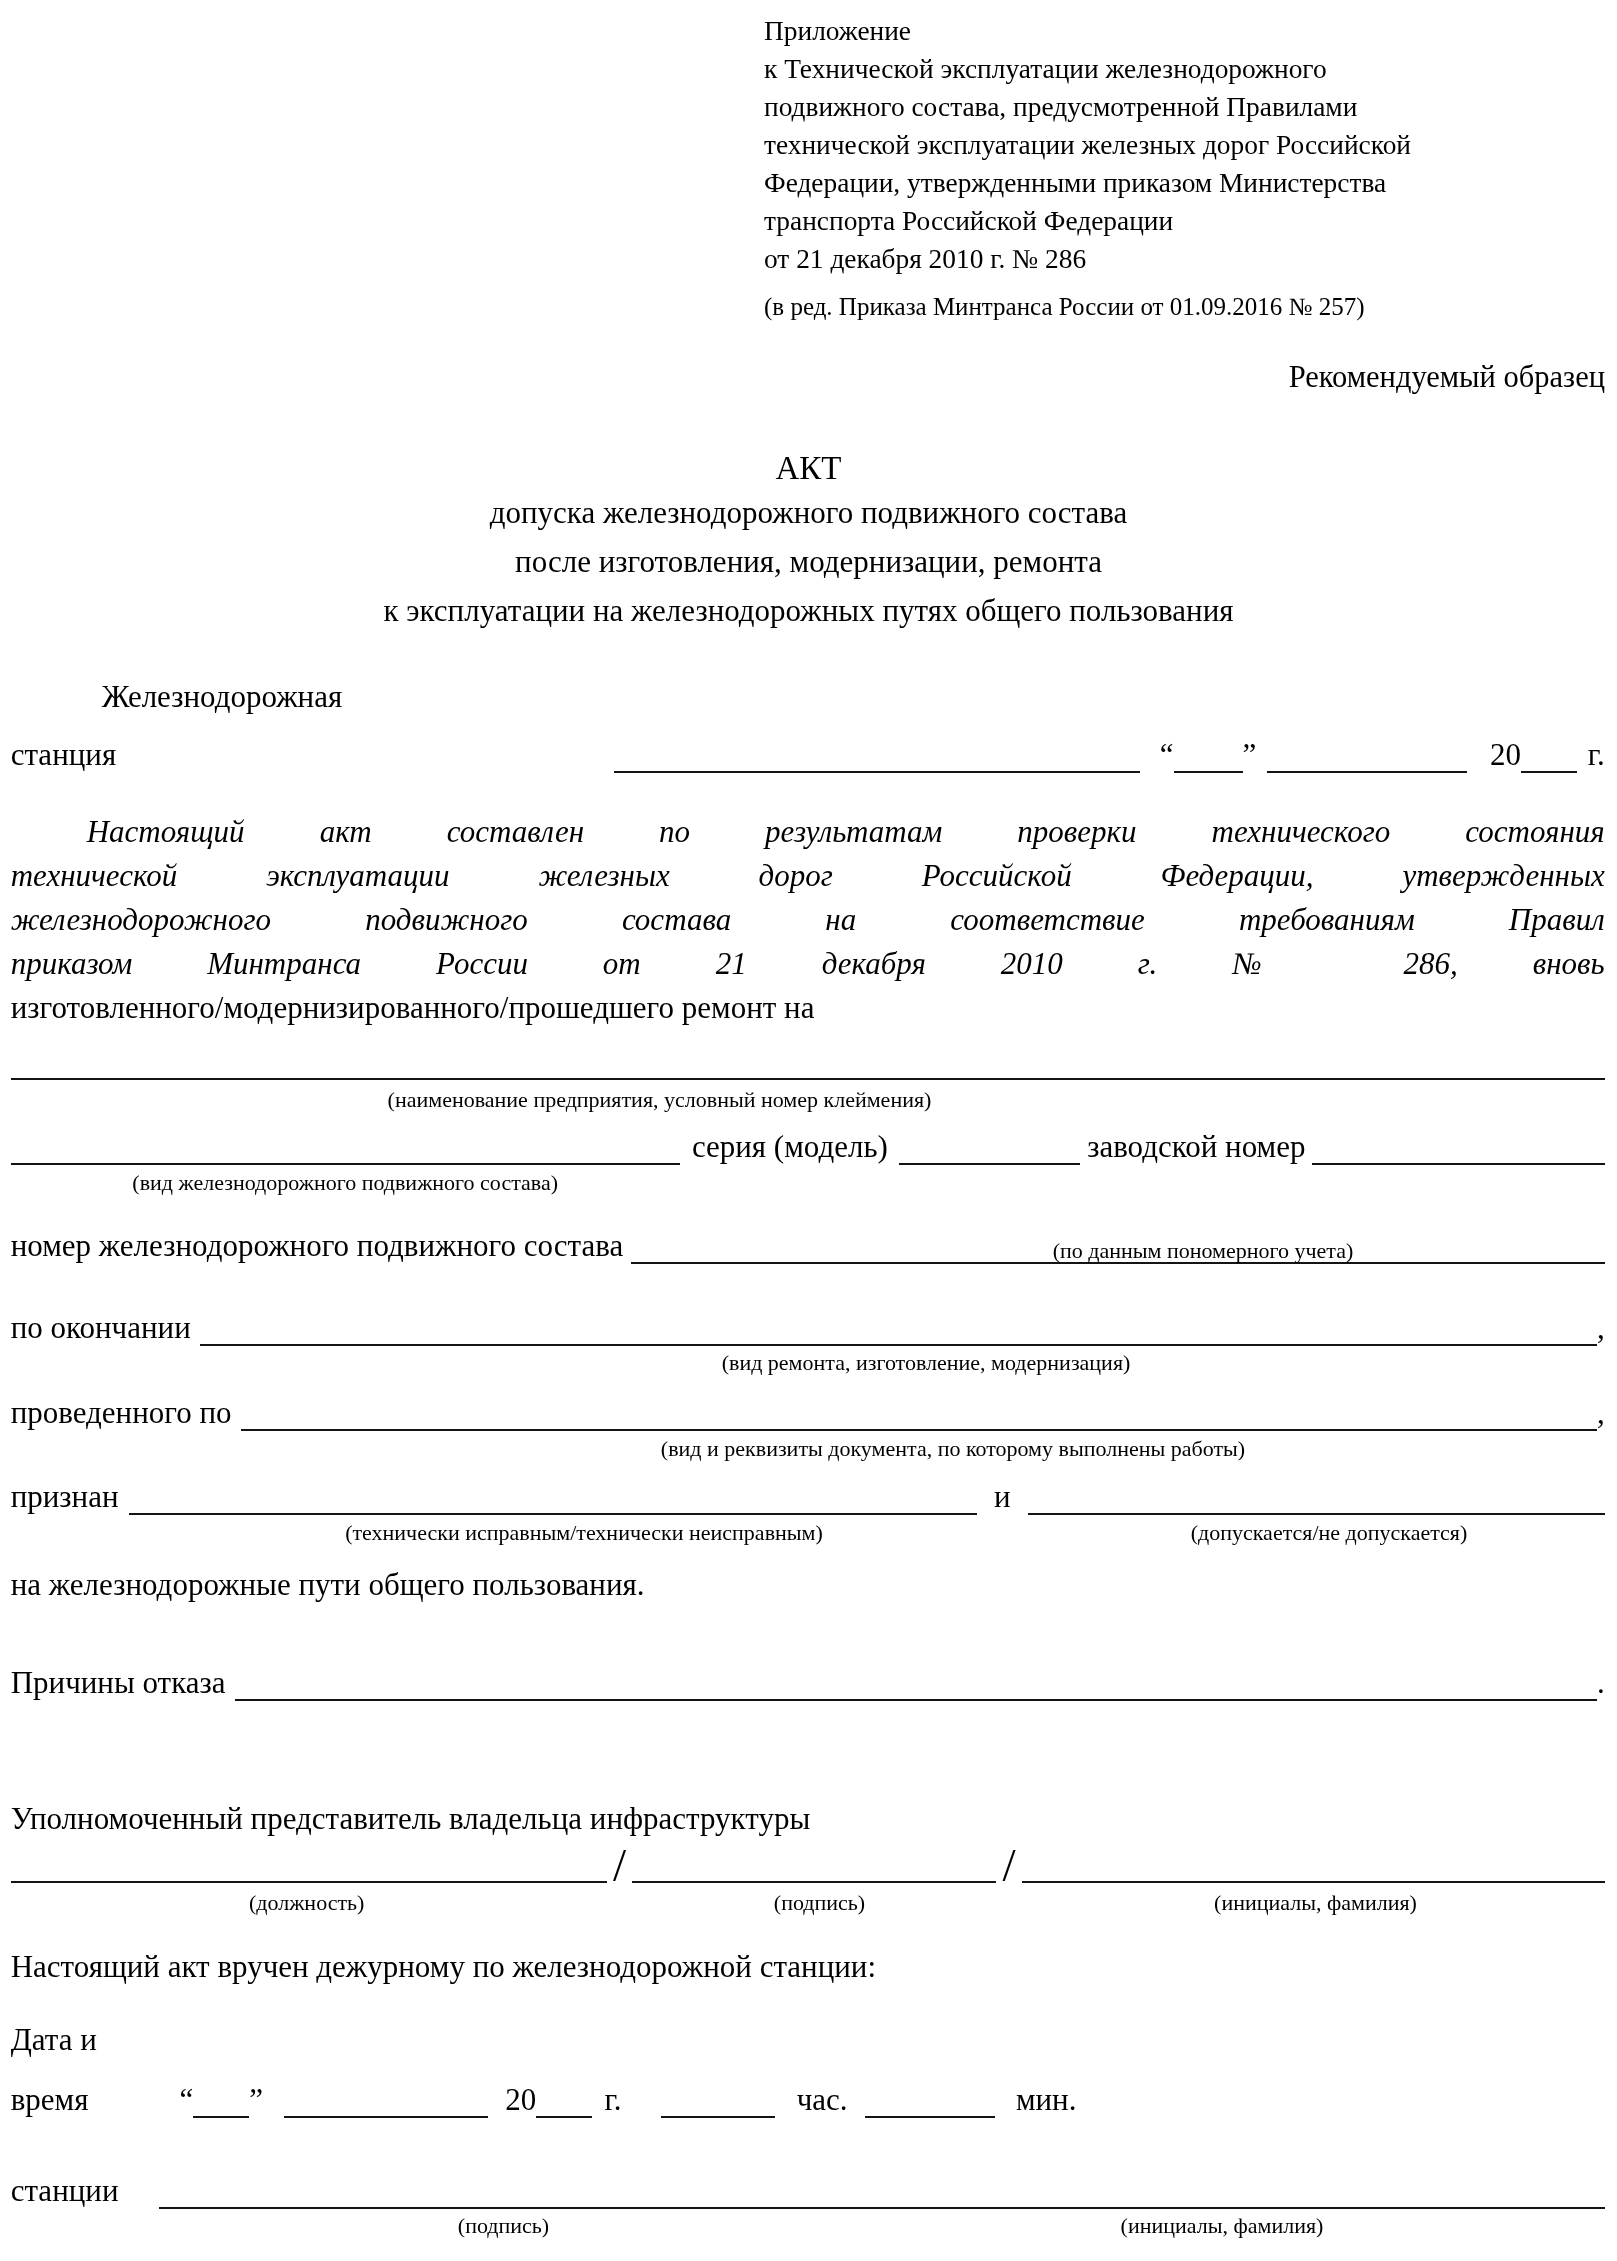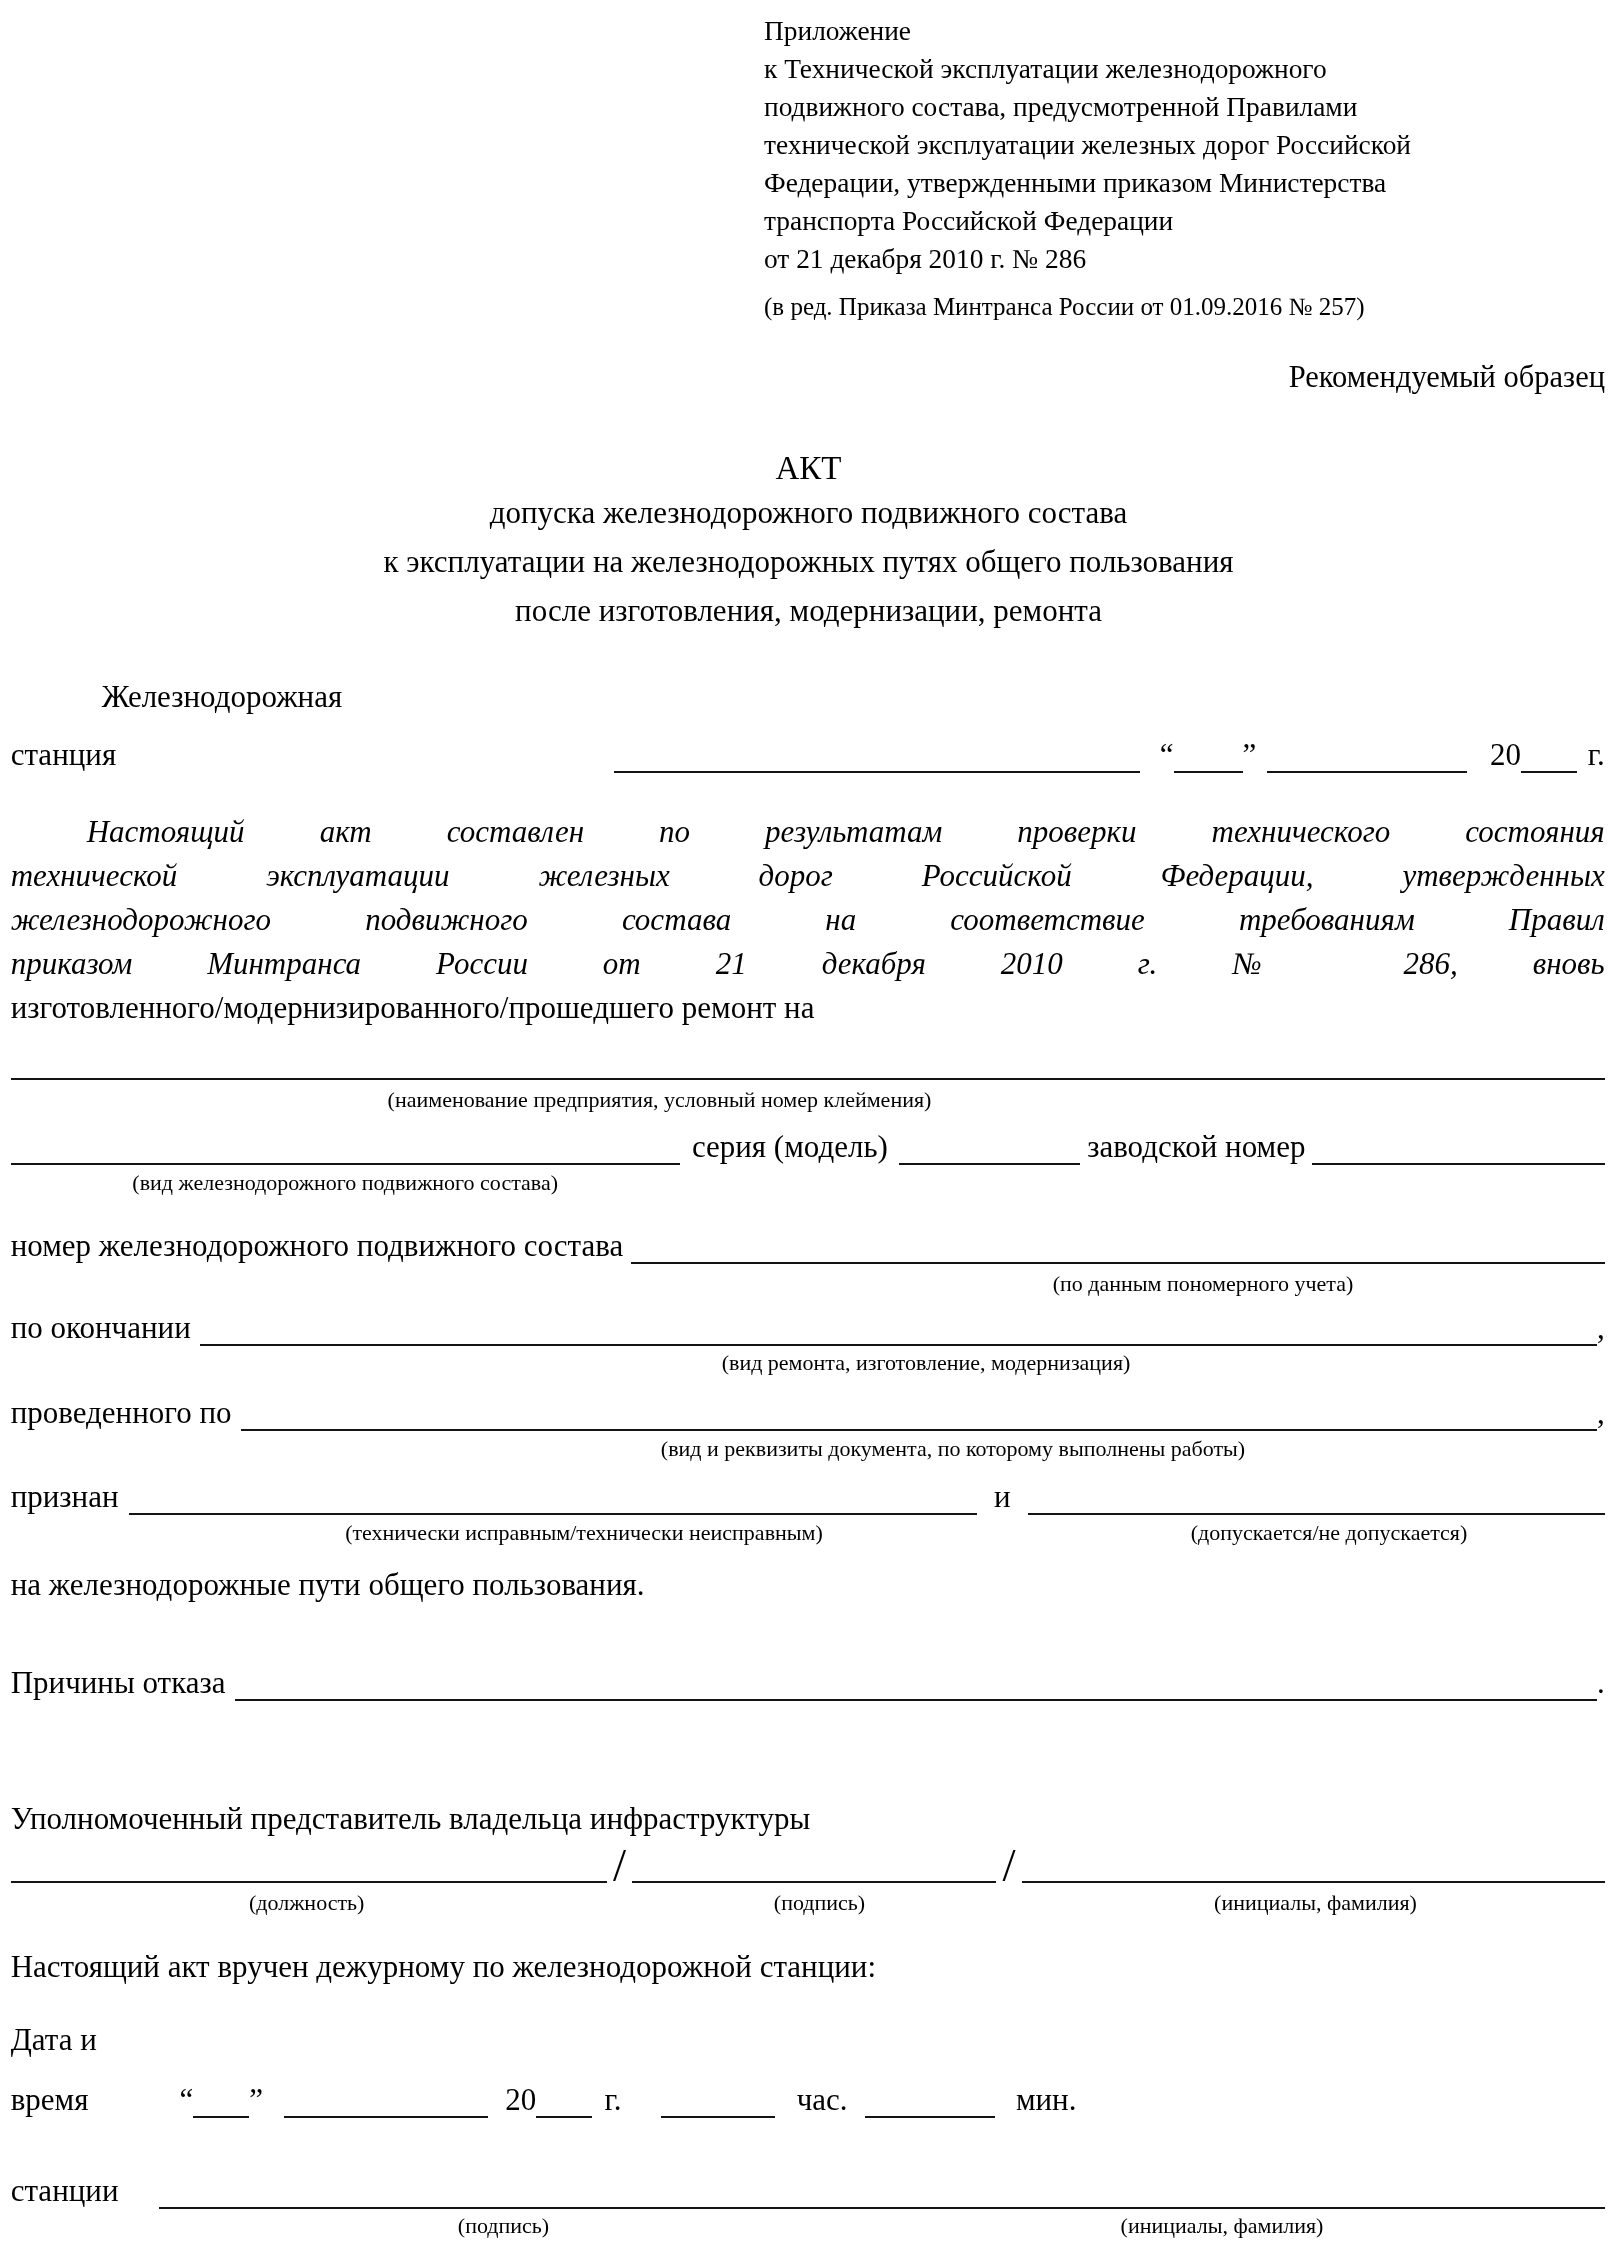--- a/index.html
+++ b/index.html
@@ -35,22 +35,22 @@
     <div>от 21 декабря 2010 г. № 286</div>
   </div>
 
   <div class="line" style="left:764px; top:293px; width:841px; font-size:25px;">(в ред. Приказа Минтранса России от 01.09.2016 № 257)</div>
 
   <div class="line" style="left:764px; top:360px; width:841px; font-size:30.5px; text-align:right;">Рекомендуемый образец</div>
 
   <div class="line" style="left:0; top:448px; width:1617px; text-align:center;">
     <div style="font-size:33px; line-height:40px;">АКТ</div>
     <div style="font-size:31px; line-height:49px;">допуска железнодорожного подвижного состава</div>
+    <div style="font-size:31px; line-height:49px;">после изготовления, модернизации, ремонта</div>
     <div style="font-size:31px; line-height:49px;">к эксплуатации на железнодорожных путях общего пользования</div>
-    <div style="font-size:31px; line-height:49px;">после изготовления, модернизации, ремонта</div>
   </div>
 
   <div class="line" style="left:10.7px; top:679px; font-size:31px; text-indent:91px;">Железнодорожная</div>
 
   <div class="frow" style="left:10.7px; top:726px; width:1594px; height:47px;">
     <span>станция</span>
     <span class="sp grow"></span>
     <span class="bl" style="flex:0 0 526px;"></span>
     <span class="sp" style="width:20px;"></span>
     <span>“</span>
@@ -87,21 +87,21 @@
     <span class="sp" style="width:6.1px;"></span>
     <span class="bl grow"></span>
   </div>
   <div class="cap" style="left:10.7px; top:1169px; width:669px;">(вид железнодорожного подвижного состава)</div>
 
   <div class="frow" style="left:10.7px; top:1217px; width:1594px; height:47px;">
     <span>номер железнодорожного подвижного состава</span>
     <span class="sp" style="width:7.6px;"></span>
     <span class="bl grow"></span>
   </div>
-  <div class="cap" style="left:801px; top:1270px; width:804px;">(по данным пономерного учета)</div>
+  <div class="cap" style="left:801px; top:1237px; width:804px;">(по данным пономерного учета)</div>
 
   <div class="frow" style="left:10.7px; top:1299px; width:1594px; height:47px;">
     <span>по окончании</span>
     <span class="sp" style="width:9.1px;"></span>
     <span class="bl grow"></span>
     <span>,</span>
   </div>
   <div class="cap" style="left:261px; top:1349px; width:1330px;">(вид ремонта, изготовление, модернизация)</div>
 
   <div class="frow" style="left:10.7px; top:1384px; width:1594px; height:47px;">

